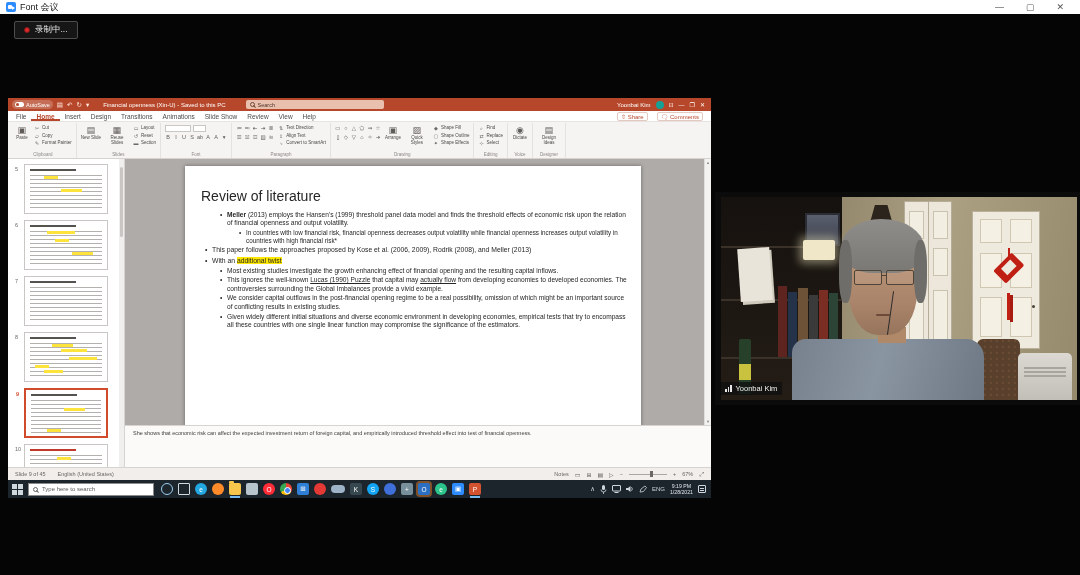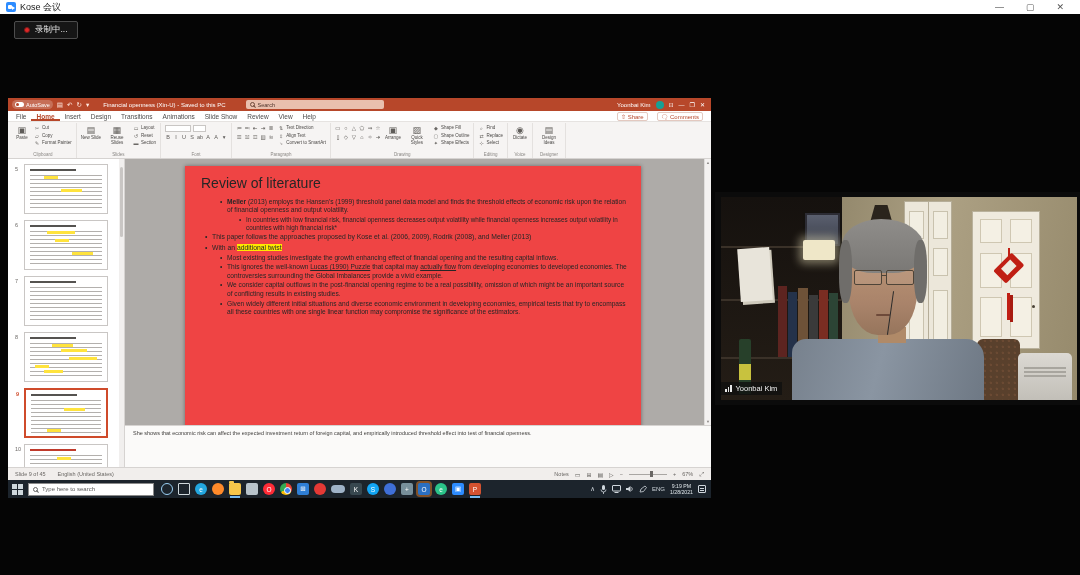--- a/index.html
+++ b/index.html
@@ -64,21 +64,21 @@
   .thumb.sel .num { color:#cf4b2b; font-weight:bold; }
   .ttl { position:absolute; left:5px; top:4px; width:46px; height:2px; background:#555350; }
   .ttl.redttl { background:#c03a2b; }
   .tlines { position:absolute; left:5px; right:5px; top:10px; bottom:3px; background-image:repeating-linear-gradient(to bottom,#b3b0ad 0 1px,transparent 1px 4px); }
   .hlmark { position:absolute; height:2.5px; background:#ffe33d; z-index:2; }
   .tscroll { position:absolute; right:0; top:0; width:5px; height:100%; background:#f1efee; }
   .tscroll::after { content:""; position:absolute; top:8px; left:1px; width:3px; height:70px; background:#c9c6c4; border-radius:2px; }
 
   .maincol { flex:1; display:flex; flex-direction:column; min-width:0; }
   .canvas { flex:1; background:#aeaba8; position:relative; overflow:hidden; }
-  .slide { position:absolute; left:60px; top:7px; width:456px; height:292px; background:#ef4444; box-shadow:0 0 4px rgba(0,0,0,.4); padding:9px 13px 0 16px; }
+  .slide { position:absolute; left:60px; top:7px; width:456px; height:292px; background:#ffffff; box-shadow:0 0 4px rgba(0,0,0,.4); padding:22px 13px 0 16px; }
   .stitle { font-size:14px; color:#262626; margin-bottom:7px; }
   .bl { display:flex; color:#262626; line-height:1.26; margin-bottom:1.5px; }
   .bl .dot { flex:0 0 7px; }
   .bl .btx { flex:1; }
   .bl.l1 { margin-left:4px; font-size:6.8px; }
   .bl.l2 { margin-left:19px; font-size:6.6px; }
   .bl.l3 { margin-left:38px; font-size:6.3px; }
   .hl { background:#ffe800; }
   .cscroll { position:absolute; right:0; top:0; bottom:0; width:7px; background:#f4f2f1; border-left:1px solid #e0dedc; font-size:4px; color:#8a8784; text-align:center; }
   .cscroll .up { position:absolute; top:1px; left:0; right:0; }
@@ -158,21 +158,21 @@
   .vname { position:absolute; left:0; bottom:5px; background:rgba(16,16,16,.78); color:#f0f0f0; font-size:7.5px; padding:2px 5px 2px 4px; display:flex; gap:4px; align-items:center; }
   .sigbars { display:flex; align-items:flex-end; gap:1px; height:7px; }
   .sigbars span { width:1.5px; background:#e8e8e8; }
   .sigbars span:nth-child(1){height:3px;} .sigbars span:nth-child(2){height:5px;} .sigbars span:nth-child(3){height:7px;}
 </style>
 </head>
 <body>
 
 <div class="ztitle">
   <span class="zcam"></span>
-  <span>Kose 会议</span>
+  <span>Font 会议</span>
   <span class="zwc">
     <span>—</span>
     <span>▢</span>
     <span>✕</span>
   </span>
 </div>
 
 <div class="recbtn">
   <span class="recdot"></span>
   <span>录制中...</span>

